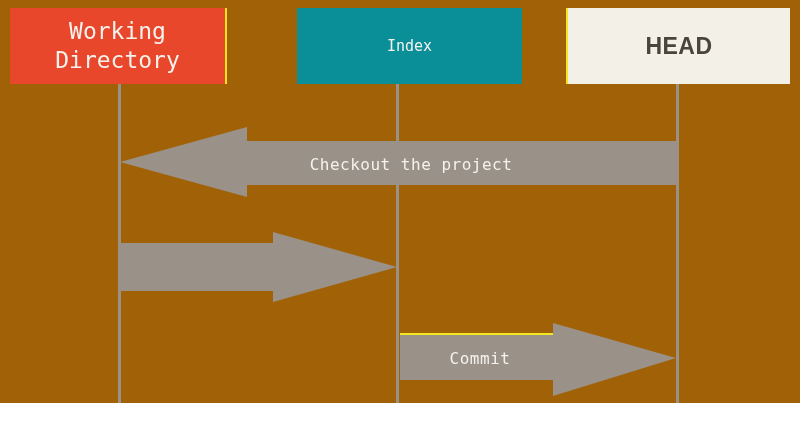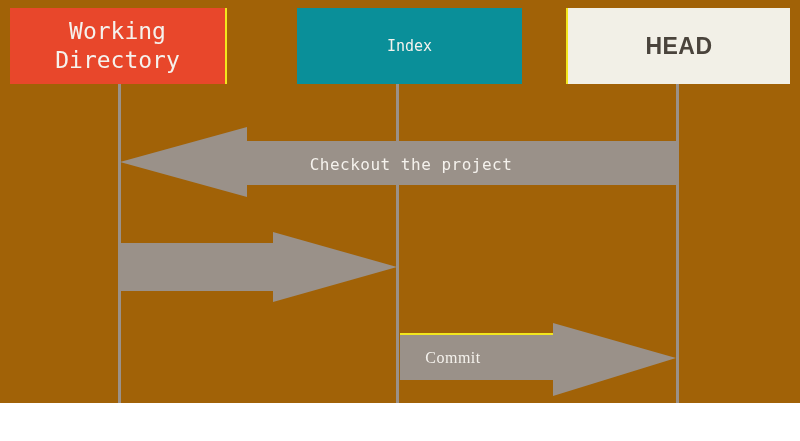--- a/index.html
+++ b/index.html
@@ -93,21 +93,21 @@
   .arrow-label {
     position: absolute;
     transform: translate(-50%, -50%);
     color: #F5F2ED;
     font-size: 16px;
     white-space: nowrap;
     letter-spacing: 0.5px;
   }
   .label-checkout { left: 411px; top: 164px; }
   .label-stage    { left: 214px; top: 268px; }
-  .label-commit   { left: 453px; top: 358px; font-family: Liberation Serif, serif; }
+  .label-commit   { left: 480px; top: 358px; }
 </style>
 </head>
 <body>
 
 <div class="canvas">
 
   <div class="lane-box box-wd">
     <div class="wrap-label">Working Directory</div>
   </div>
   <div class="lane-box box-index">

